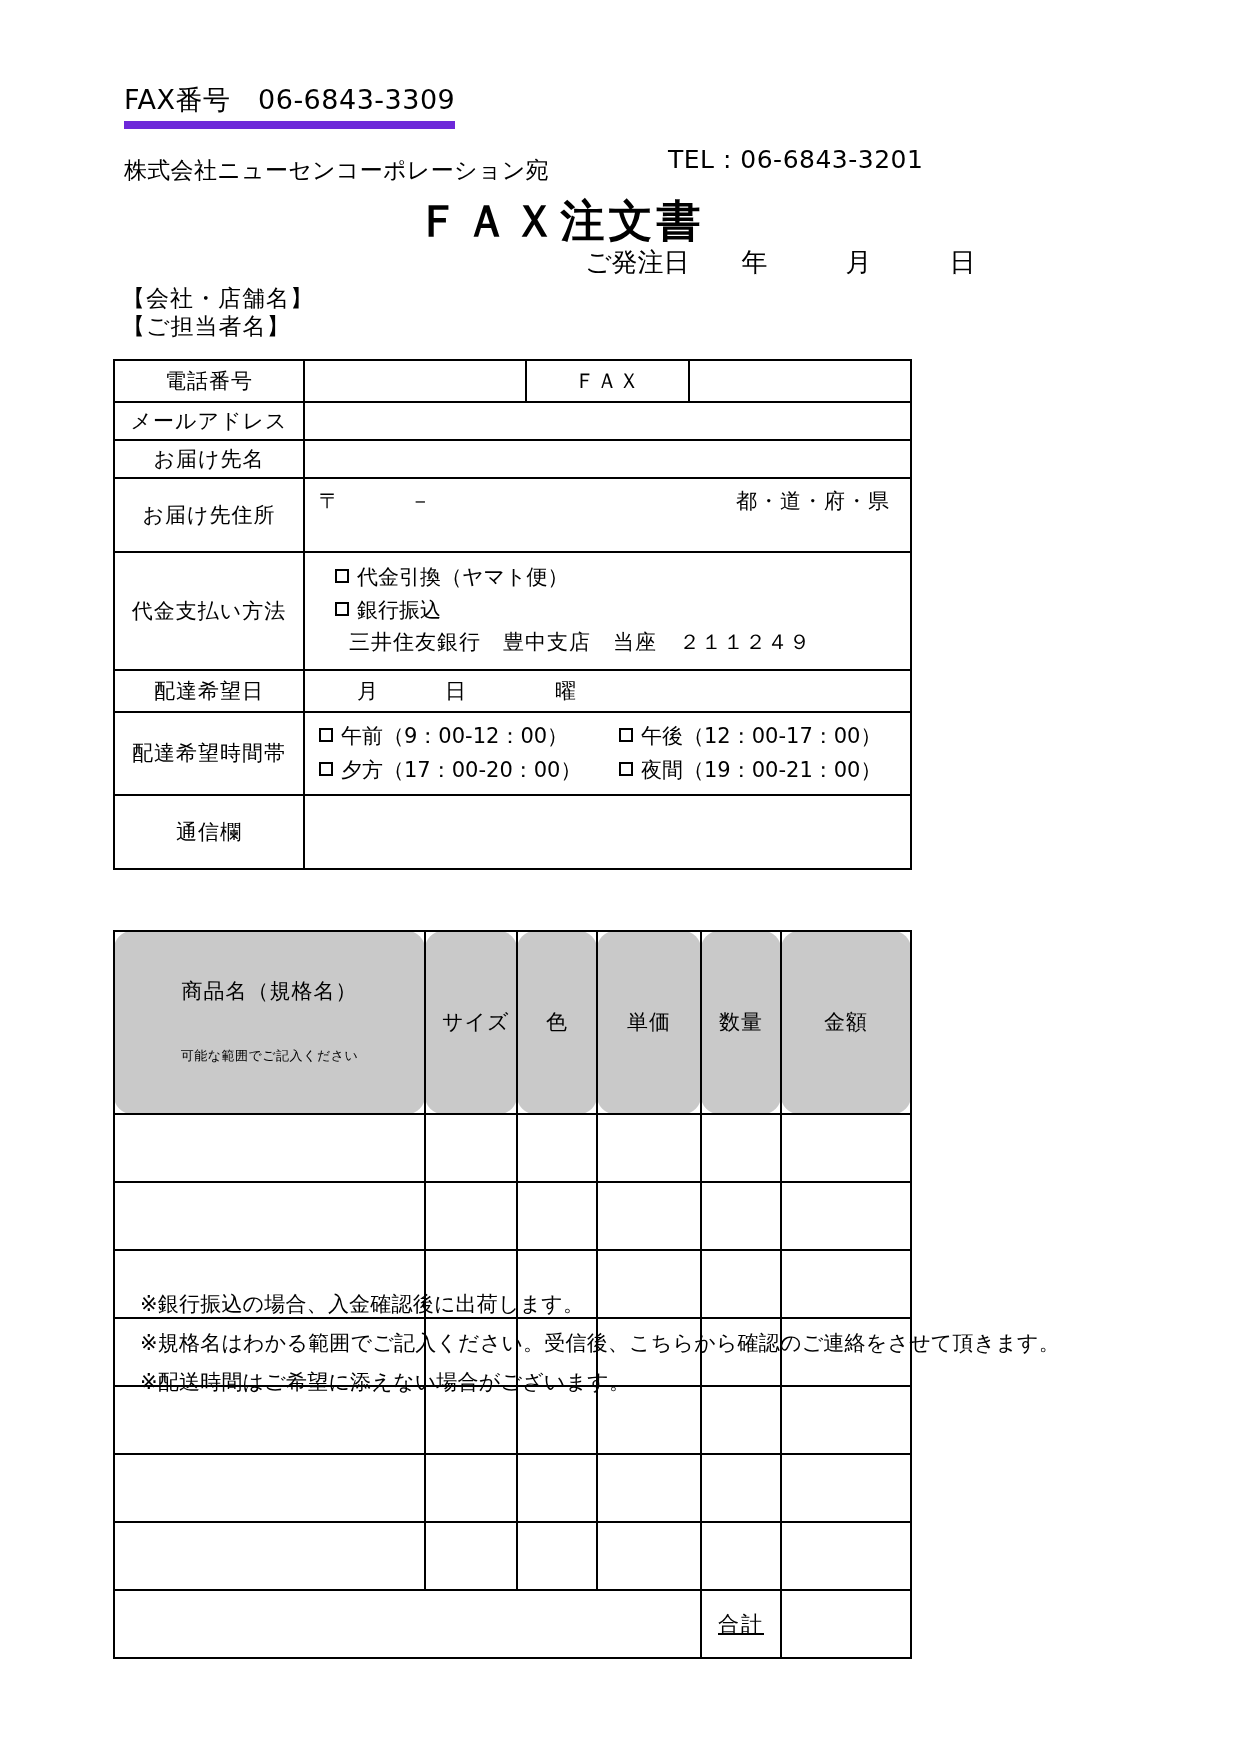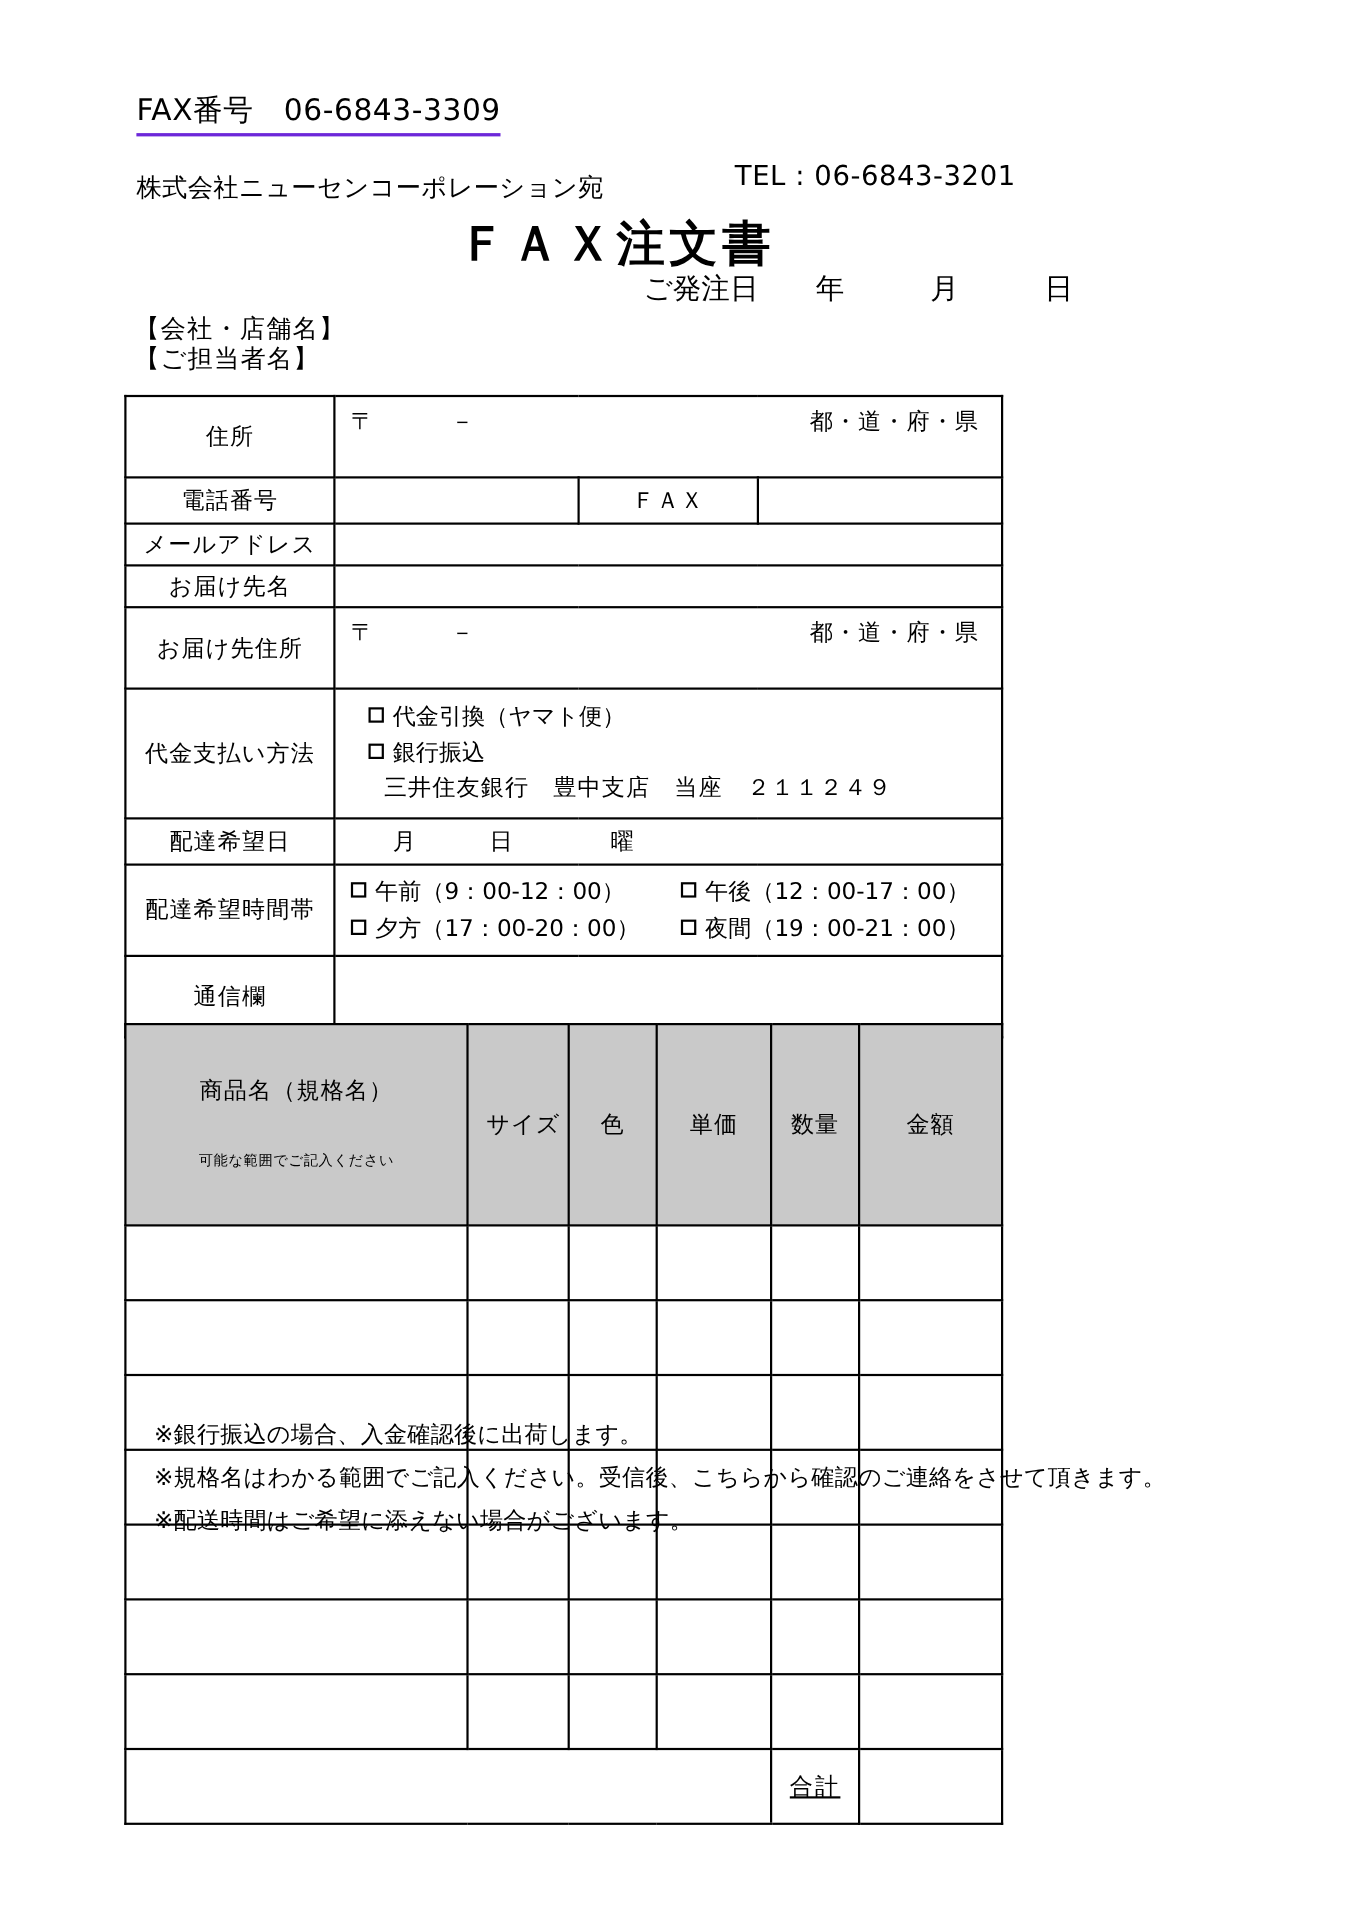--- a/index.html
+++ b/index.html
@@ -19,21 +19,21 @@
     overflow: hidden;
   }
 
   
   .fax-number {
     position: absolute;
     left: 124px;
     top: 82px;
     font-size: 27px;
     letter-spacing: 0.5px;
-    border-bottom: 3px solid #6d28d9;
+    border-bottom: 8px solid #6d28d9;
     padding-bottom: 3px;
     white-space: pre;
   }
   .tel-number {
     position: absolute;
     left: 668px;
     top: 113px;
     font-size: 25px;
     letter-spacing: 0.5px;
     white-space: pre;
@@ -168,20 +168,21 @@
     padding: 16px;
     font-size: 21px;
     font-weight: normal;
   }
   .prod-head td {
     background: #c9c9c9;
     text-align: center;
     height: 42px;
     letter-spacing: 1px;
     white-space: pre;
+    border-radius: 18px;
   }
   .prod-head .name-col {
     line-height: 1.1;
     padding: 2px 0 3px;
   }
   .name-main { font-size: 21px; letter-spacing: 1px; white-space: pre; display: block; }
   .name-sub { font-size: 13px; letter-spacing: 0.5px; white-space: pre; display: block; }
   .prod-body td { height: 34px; text-decoration: underline; }
   .total-label {
     text-align: center;
@@ -213,29 +214,20 @@
   <div class="bracket-line l2">【ご担当者名】</div>
 
   <table class="info-table">
     <colgroup>
       <col style="width:190px">
       <col style="width:222px">
       <col style="width:163px">
       <col style="width:222px">
     </colgroup>
     <tbody>
-      <tr>
-        <td class="lbl">住所</td>
-        <td colspan="3">
-          <div class="addr-cell">
-            <span class="addr-zip">〒　　　 －</span>
-            <span class="addr-pref">都・道・府・県</span>
-          </div>
-        </td>
-      </tr>
       <tr>
         <td class="lbl" style="height:40px">電話番号</td>
         <td></td>
         <td class="mid-lbl">ＦＡＸ</td>
         <td></td>
       </tr>
       <tr>
         <td class="lbl" style="height:36px">メールアドレス</td>
         <td colspan="3"></td>
       </tr>

